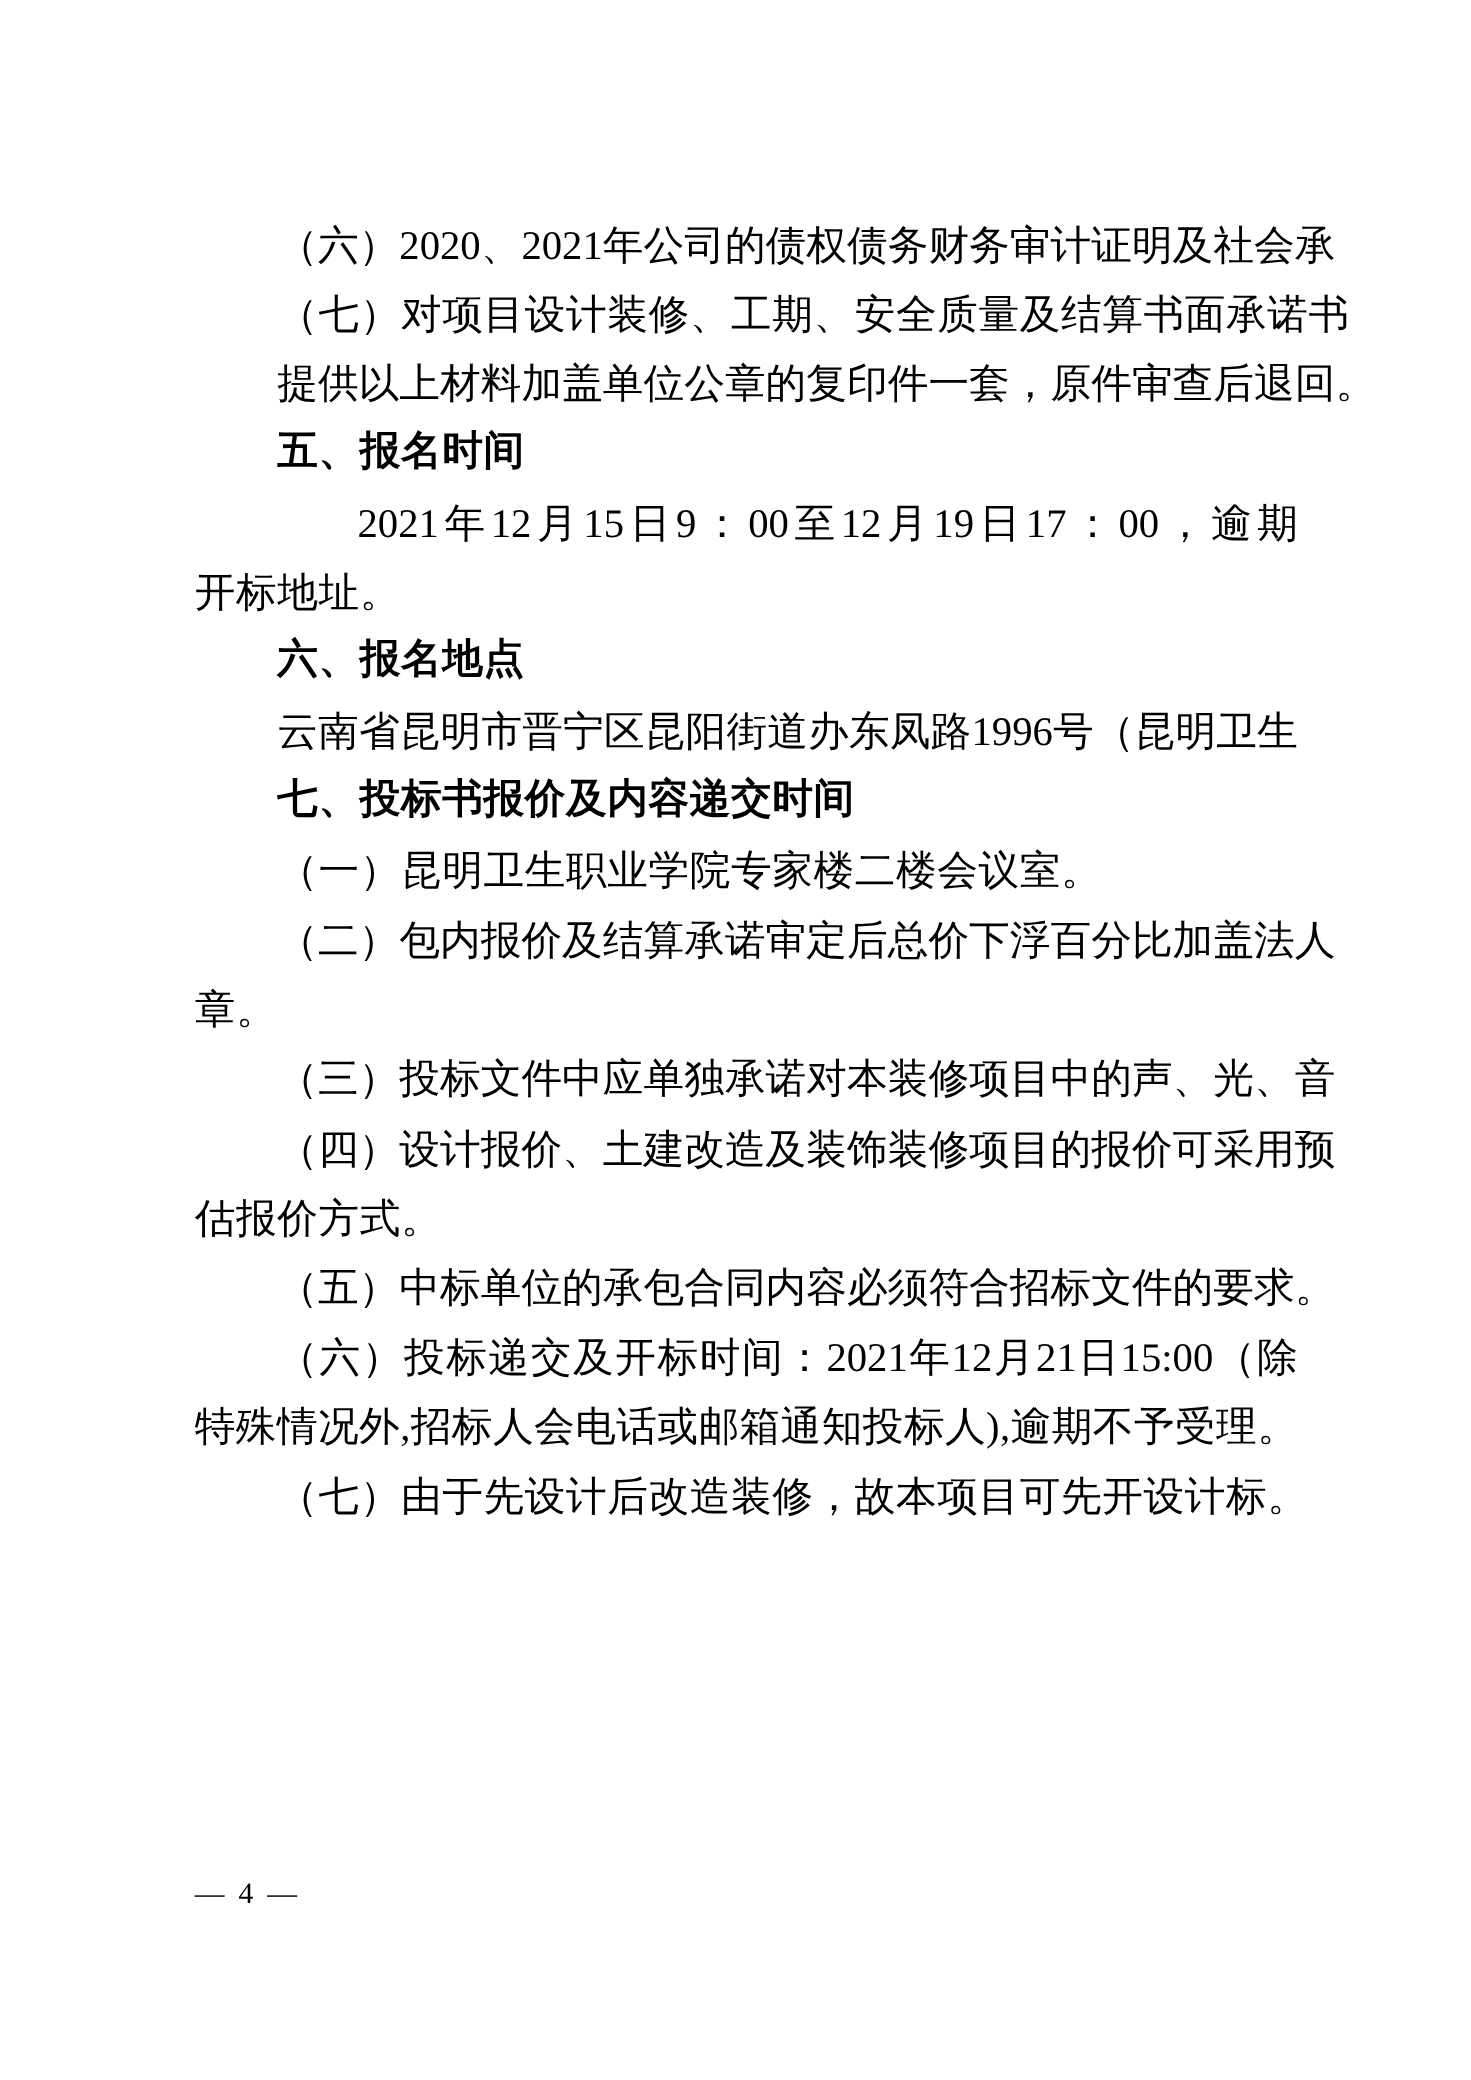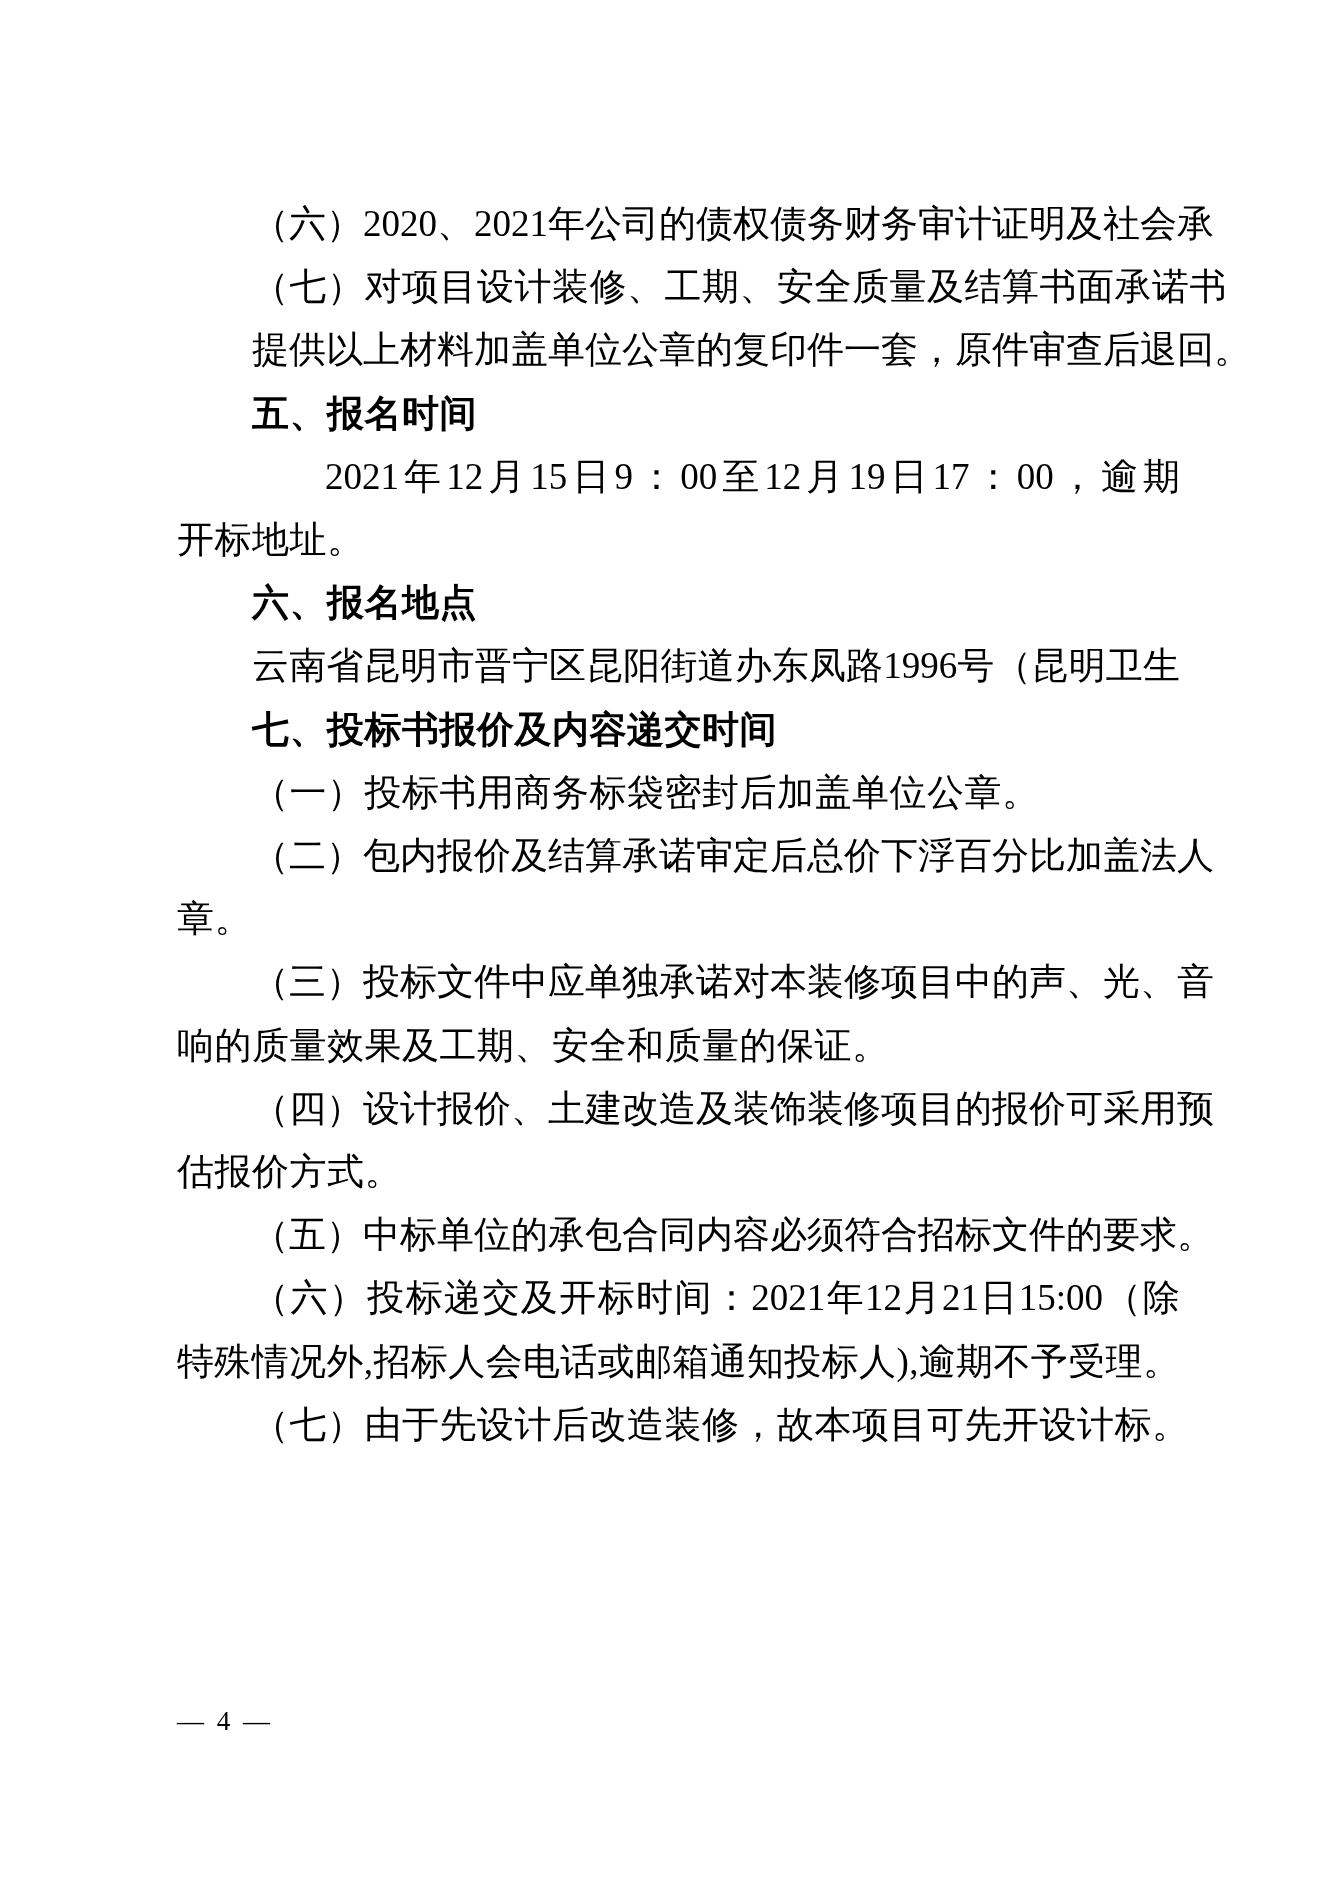--- a/index.html
+++ b/index.html
@@ -16,21 +16,21 @@
     left:177px;top:192px;
     width:1003px;
   }
   .ln{
     font-size:37px;
     line-height:63.2px;
     white-space:nowrap;
     letter-spacing:0.5px;
   }
   .hd{
-    font-family:Liberation Serif, serif;
+    font-family:Liberation Mono, monospace;
     font-weight:700;
   }
   .i2{padding-left:75px;}
   .idate{padding-left:148px;}
   .jline{
     display:flex;
     justify-content:space-between;
     white-space:normal;
     letter-spacing:0;
   }
@@ -148,21 +148,21 @@
         <span>路</span>
         <span>1996</span>
         <span>号</span>
         <span>（</span>
         <span>昆</span>
         <span>明</span>
         <span>卫</span>
         <span>生</span>
       </div>
     <div class="ln i2 hd">七、投标书报价及内容递交时间</div>
-    <div class="ln i2">（一）投标书用商务标袋密封后加盖单位公章。</div>
+    <div class="ln i2">（一）昆明卫生职业学院专家楼二楼会议室。</div>
     <div class="ln i2 jline">
         <span>（</span>
         <span>二</span>
         <span>）</span>
         <span>包</span>
         <span>内</span>
         <span>报</span>
         <span>价</span>
         <span>及</span>
         <span>结</span>
@@ -206,21 +206,20 @@
         <span>项</span>
         <span>目</span>
         <span>中</span>
         <span>的</span>
         <span>声</span>
         <span>、</span>
         <span>光</span>
         <span>、</span>
         <span>音</span>
       </div>
-    <div class="ln">响的质量效果及工期、安全和质量的保证。</div>
     <div class="ln i2 jline">
         <span>（</span>
         <span>四</span>
         <span>）</span>
         <span>设</span>
         <span>计</span>
         <span>报</span>
         <span>价</span>
         <span>、</span>
         <span>土</span>

